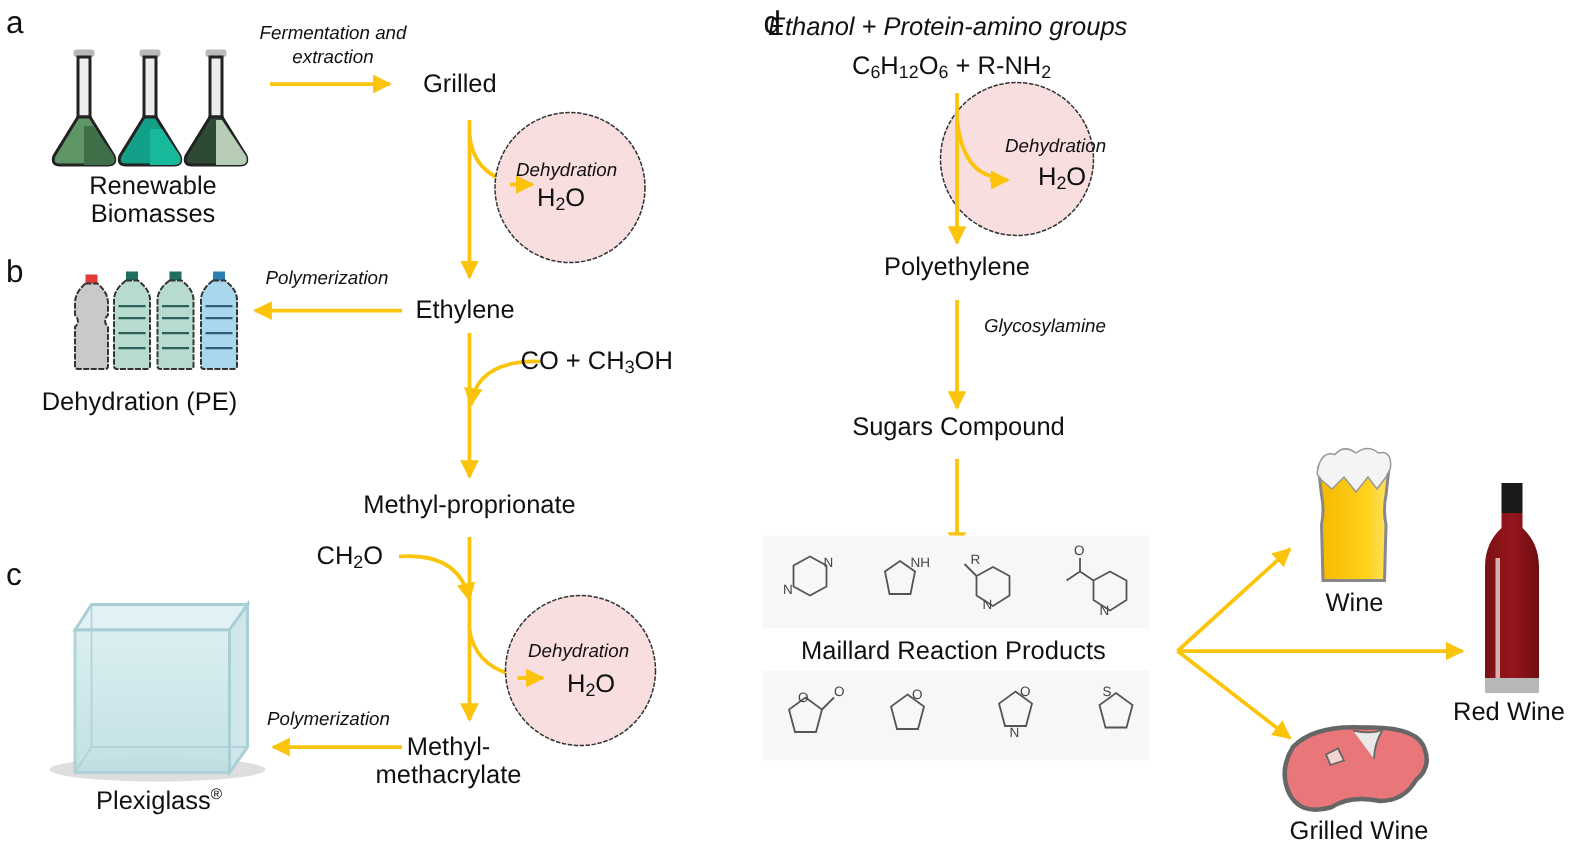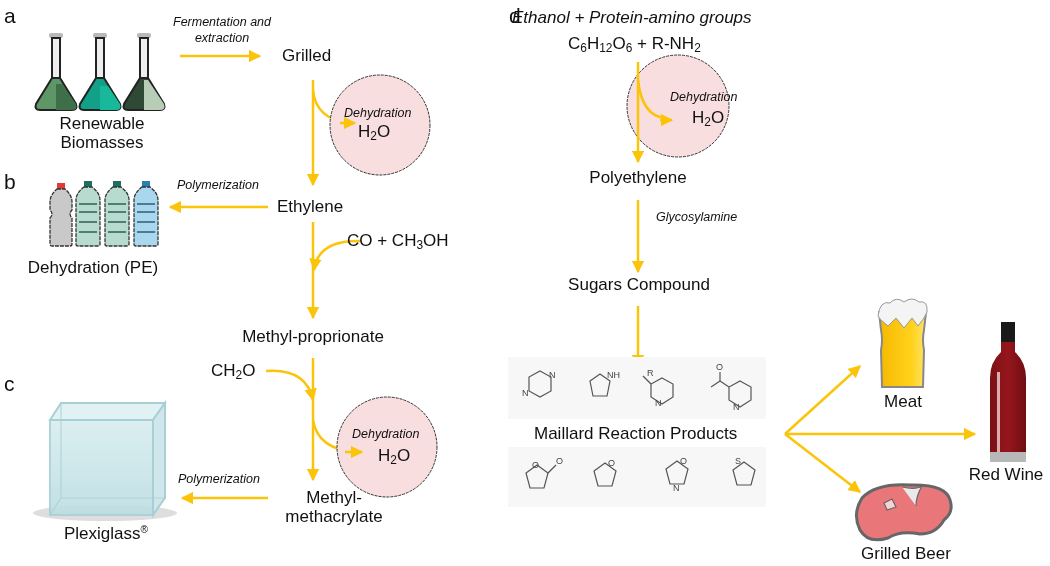--- a/index.html
+++ b/index.html
@@ -192,21 +192,21 @@
 <div class="txt node" style="left:347px;top:231px"><span>CO + CH</span><sub>3</sub><span>OH</span></div>
 
 <div class="txt node ctr" style="left:313px;top:327px">Methyl-proprionate</div>
 
 <div class="txt node" style="left:211px;top:361px"><span>CH</span><sub>2</sub><span>O</span></div>
 
 <div class="txt lbl" style="left:352px;top:427px">Dehydration</div>
 <div class="txt node" style="left:378px;top:446px"><span>H</span><sub>2</sub><span>O</span></div>
 
 <div class="txt lbl" style="left:178px;top:472px">Polymerization</div>
-<div class="txt node ctr" style="left:334px;top:488px;line-height:19px">
+<div class="txt node ctr" style="left:299px;top:488px;line-height:19px">
   <div>Methyl-</div>
   <div>methacrylate</div>
 </div>
 <div class="txt node ctr" style="left:106px;top:524px"><span>Plexiglass</span><sup>®</sup></div>
 
 <div class="txt node" style="left:512px;top:8px;font-style:italic">Ethanol + Protein-amino groups</div>
 <div class="txt node" style="left:568px;top:34px"><span>C</span><sub>6</sub><span>H</span><sub>12</sub><span>O</span><sub>6</sub><span style="white-space:pre"> + R-NH</span><sub>2</sub></div>
 
 <div class="txt lbl" style="left:670px;top:90px">Dehydration</div>
 <div class="txt node" style="left:692px;top:108px"><span>H</span><sub>2</sub><span>O</span></div>
@@ -225,15 +225,15 @@
 
 <div class="txt node" style="left:534px;top:424px;">Maillard Reaction Products</div>
 
 <div class="txt" style="left:532px;top:460px;font-size:9px;color:#444">O</div>
 <div class="txt" style="left:556px;top:456px;font-size:9px;color:#444">O</div>
 <div class="txt" style="left:608px;top:458px;font-size:9px;color:#444">O</div>
 <div class="txt" style="left:680px;top:456px;font-size:9px;color:#444">O</div>
 <div class="txt" style="left:673px;top:483px;font-size:9px;color:#444">N</div>
 <div class="txt" style="left:735px;top:456px;font-size:9px;color:#444">S</div>
 
-<div class="txt node ctr" style="left:903px;top:392px">Meat</div>
+<div class="txt node ctr" style="left:903px;top:392px">Wine</div>
 <div class="txt node ctr" style="left:1006px;top:465px">Red Wine</div>
-<div class="txt node ctr" style="left:906px;top:544px">Grilled Beer</div>
+<div class="txt node ctr" style="left:906px;top:544px">Grilled Wine</div>
 
 </body></html>

